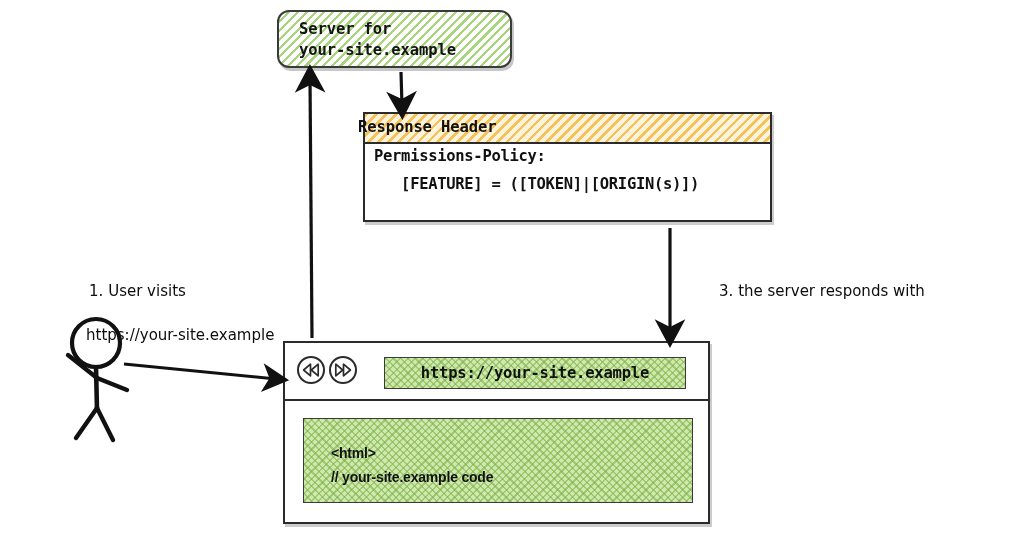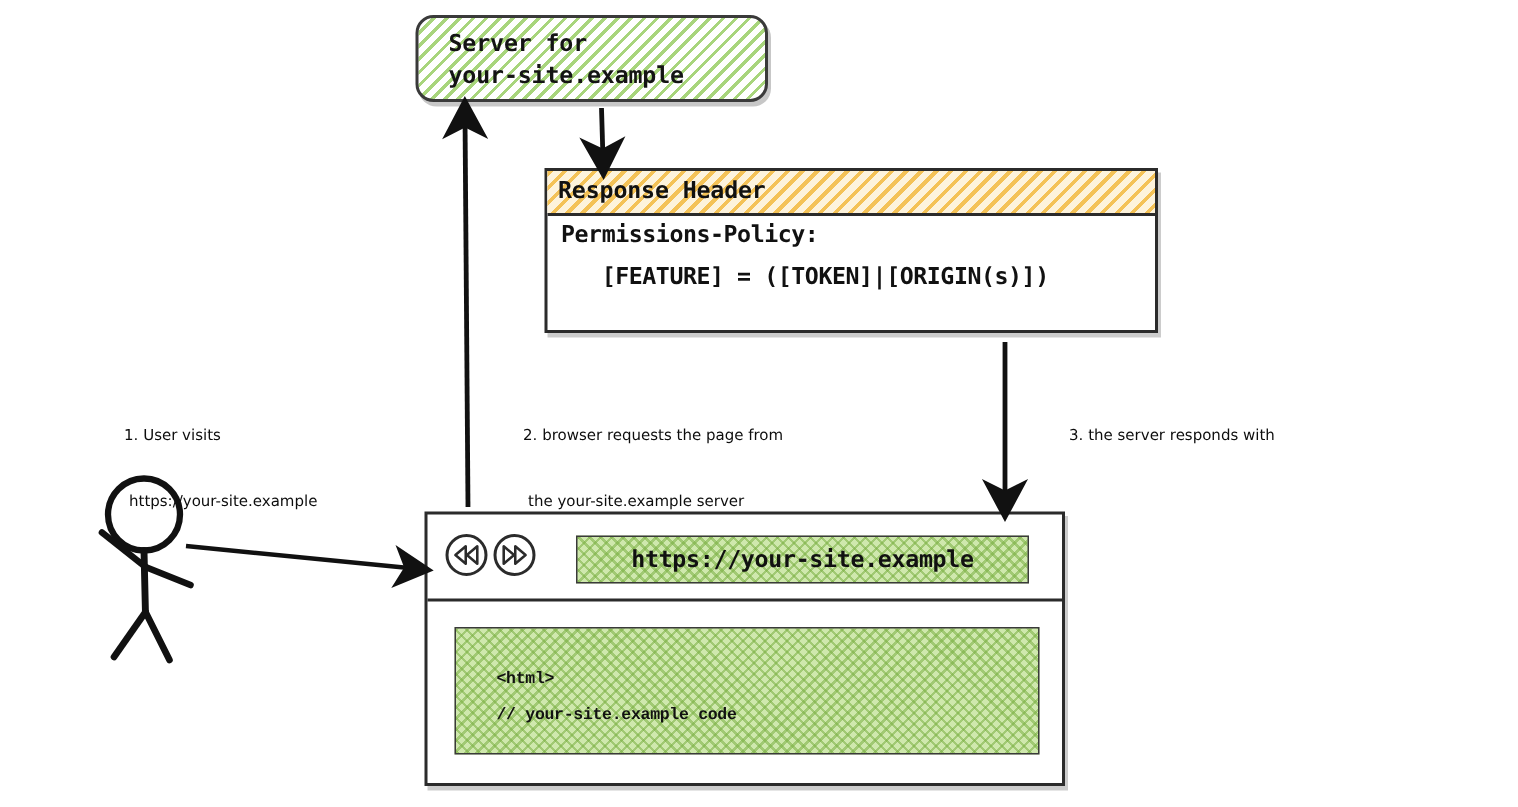--- a/index.html
+++ b/index.html
@@ -76,21 +76,21 @@
   }
   .resp-header-band {
     position: absolute;
     left: 365px; top: 114px;
     width: 405px; height: 30px;
     border-bottom: 2.2px solid #2b2b2b;
     box-sizing: border-box;
   }
   .resp-header-text {
     position: absolute;
-    left: 372px; top: 118px;
+    left: 358px; top: 118px;
     font-family: "DejaVu Sans Mono", monospace;
     font-size: 15.5px;
     font-weight: 700;
     color: #111111;
     white-space: pre;
     letter-spacing: -0.1px;
   }
   .resp-body-text {
     position: absolute;
     left: 374px; top: 142px;
@@ -156,34 +156,34 @@
   .page-content {
     position: absolute;
     left: 303px; top: 418px;
     width: 390px; height: 85px;
     border: 1.8px solid #3a3a3a;
     box-sizing: border-box;
   }
   .page-code {
     position: absolute;
     left: 331px; top: 441px;
-    font-family: Liberation Mono, monospace;
-    font-size: 11px;
+    font-family: Liberation Sans, sans-serif;
+    font-size: 14px;
     font-weight: 700;
     line-height: 24px;
     color: #111111;
     white-space: pre;
     letter-spacing: -0.2px;
   }
 
   
   .caption {
     position: absolute;
     font-family: "DejaVu Sans", sans-serif;
-    font-size: 10px;
+    font-size: 15px;
     color: #0d0d0d;
     line-height: 22px;
     white-space: pre;
     font-style: normal;
   }
   .cap1 { left: 70px;  top: 258px; }
   .cap2 { left: 336px; top: 258px; }
   .cap3 { left: 700px; top: 258px; text-align: center; }
   .cap-line2 { display: block; padding-left: 16px; }
 
@@ -230,24 +230,20 @@
     <span class="url-text">https://your-site.example</span>
   </div>
 
   <div class="page-content hatch-green-cross"></div>
   <div class="page-code">&lt;html&gt;
 // your-site.example code</div>
 
   <div class="caption cap1">
     <span>1. User visits</span>
     <span class="cap-line2">https://your-site.example</span>
-  </div>
-  <div class="caption cap2">
-    <span>2. browser requests the page from</span>
-    <span class="cap-line2">the your-site.example server</span>
   </div>
   <div class="caption cap3">
     <span>3. the server responds with</span>
   </div>
 
   <svg class="overlay" viewBox="0 0 1012 538">
     <defs>
       <marker id="ah" markerWidth="11" markerHeight="11" refX="5.2" refY="5.5" orient="auto" markerUnits="strokeWidth">
         <path d="M0.6,0.7 L9.6,5.5 L0.6,10.3 L3.0,5.5 Z" fill="#111111"></path>
       </marker>

